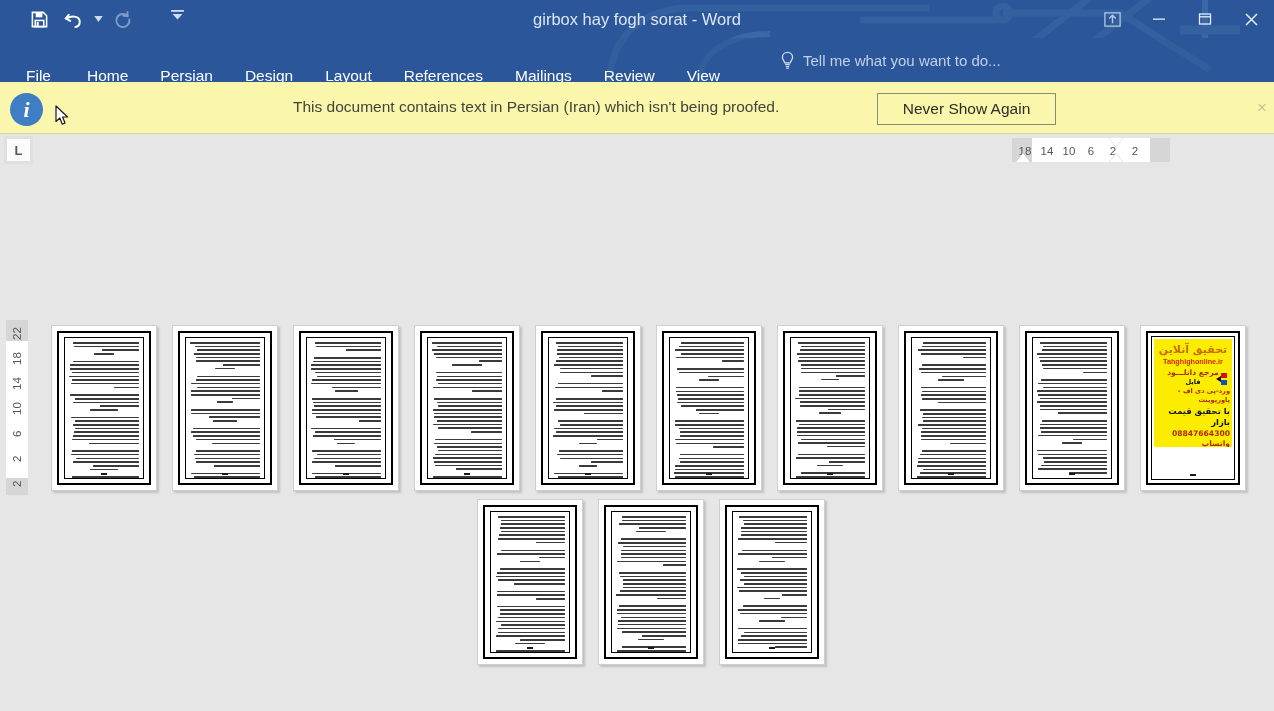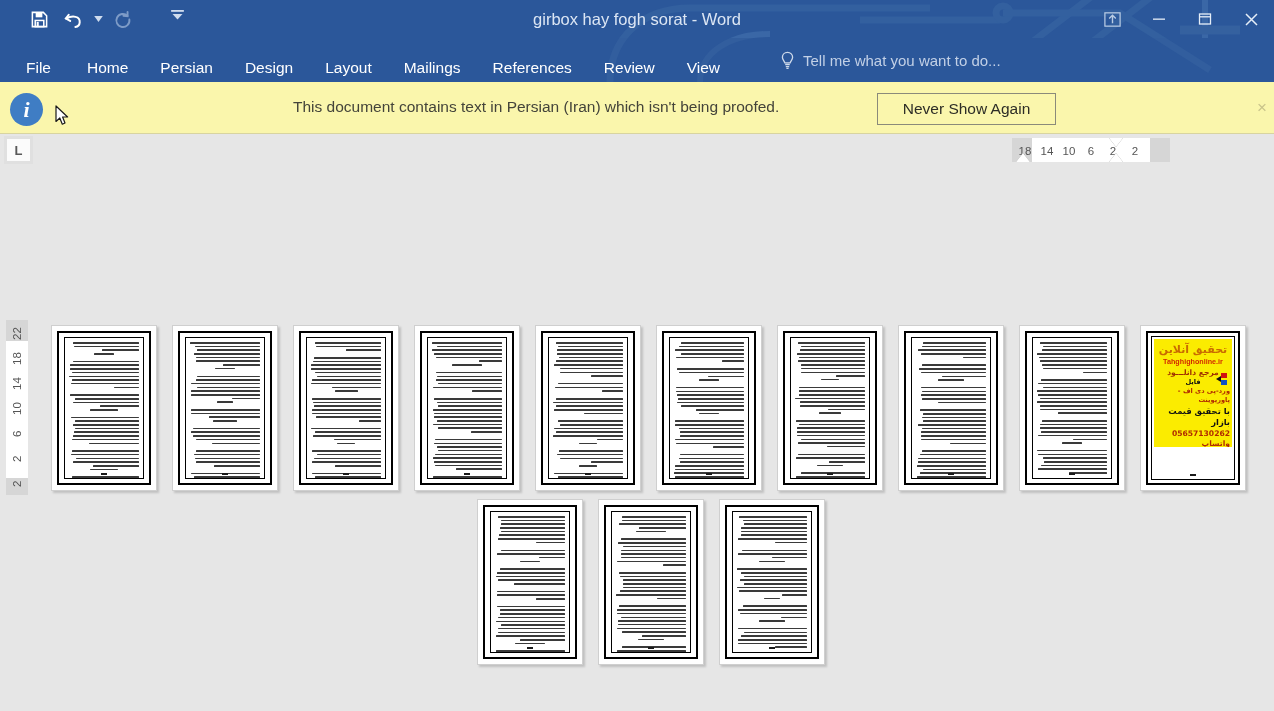--- a/index.html
+++ b/index.html
@@ -104,21 +104,21 @@
     overflow: hidden;
   }
   .ribbon-deco {
     position: absolute;
     top: -38px; left: 0;
     width: 1274px; height: 82px;
     pointer-events: none;
   }
   .tabs {
     position: absolute;
-    top: 8px; left: 0;
+    top: 16px; left: 0;
     height: 44px;
     display: flex;
     align-items: center;
     z-index: 3;
   }
   .tab {
     height: 44px;
     padding: 0 16px;
     display: flex;
     align-items: center;
@@ -618,22 +618,22 @@
         <path d="M 700 82 C 700 52 730 34 770 34"></path>
       </g>
     </svg>
 
     <div class="tabs">
       <div class="tab file">File</div>
       <div class="tab">Home</div>
       <div class="tab">Persian</div>
       <div class="tab">Design</div>
       <div class="tab">Layout</div>
+      <div class="tab">References</div>
       <div class="tab">Mailings</div>
-      <div class="tab">References</div>
       <div class="tab">Review</div>
       <div class="tab">View</div>
     </div>
 
     <div class="tellme">
       <span class="tellme-icon">
         <svg width="15" height="19" viewBox="0 0 15 19" fill="none" stroke="currentColor" stroke-width="1.3">
           <path d="M7.5 1.4 C4.3 1.4 2.4 3.7 2.4 6.3 C2.4 8.6 4.3 9.8 4.8 11.8 L10.2 11.8 C10.7 9.8 12.6 8.6 12.6 6.3 C12.6 3.7 10.7 1.4 7.5 1.4 Z"></path>
           <path d="M5.2 13.5 L9.8 13.5 M5.8 15.6 L9.2 15.6 M6.4 17.4 L8.6 17.4"></path>
         </svg>
@@ -1105,21 +1105,21 @@
           <div class="page ad-page">
             <div class="page-inner">
               <div class="page-inner2" style="padding: 2px;">
                 <div class="ad-box" style="background: rgb(251, 236, 0);">
                   <div class="ad-l1">تحقیق آنلاین</div>
                   <div class="ad-l2">Tahghighonline.ir</div>
                   <div class="ad-l3">مرجع دانلـــود</div>
                   <div class="ad-l4">فایل</div>
                   <div class="ad-l5">ورد-پی دی اف - پاورپوینت</div>
                   <div class="ad-l6">با تحقیق قیمت بازار</div>
-                  <div class="ad-l7">05657130262 واتساپ</div>
+                  <div class="ad-l7">08847664300 واتساپ</div>
                   <div class="ad-icons"><svg width="12" height="14" viewBox="0 0 12 14">
                       <rect x="5" y="0" width="6" height="5" fill="#d01010"></rect>
                       <rect x="5" y="7" width="6" height="5" fill="#1050c0"></rect>
                       <path d="M5 3 L0 6 L5 9 Z" fill="#111"></path>
                     </svg></div>
                 </div>
                 <div class="pnum">
                   <i></i>
                 </div>
               </div>

